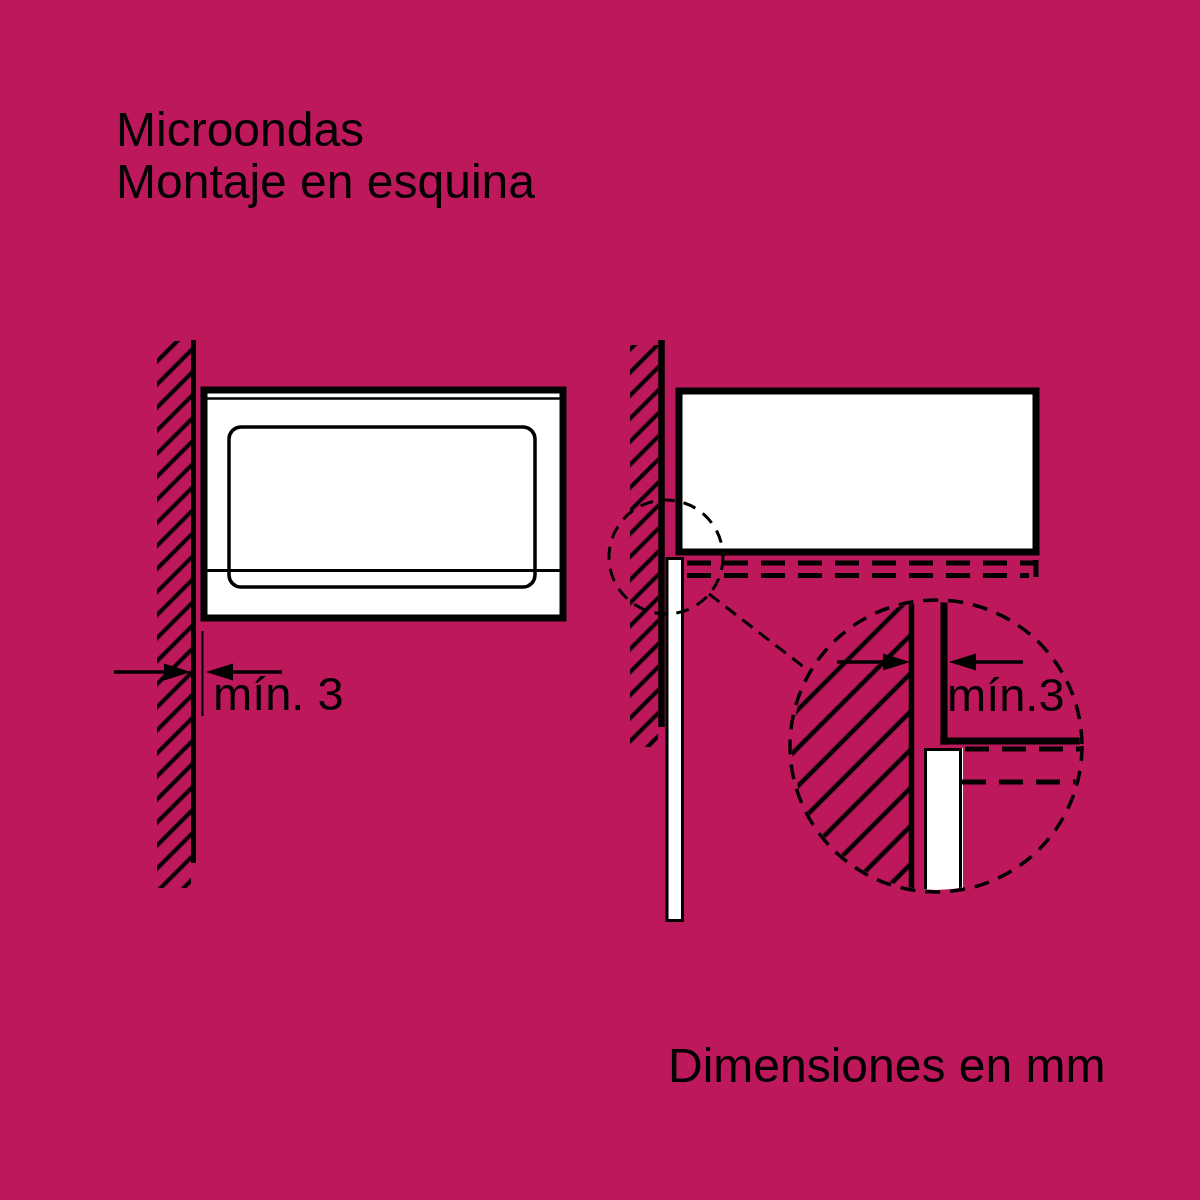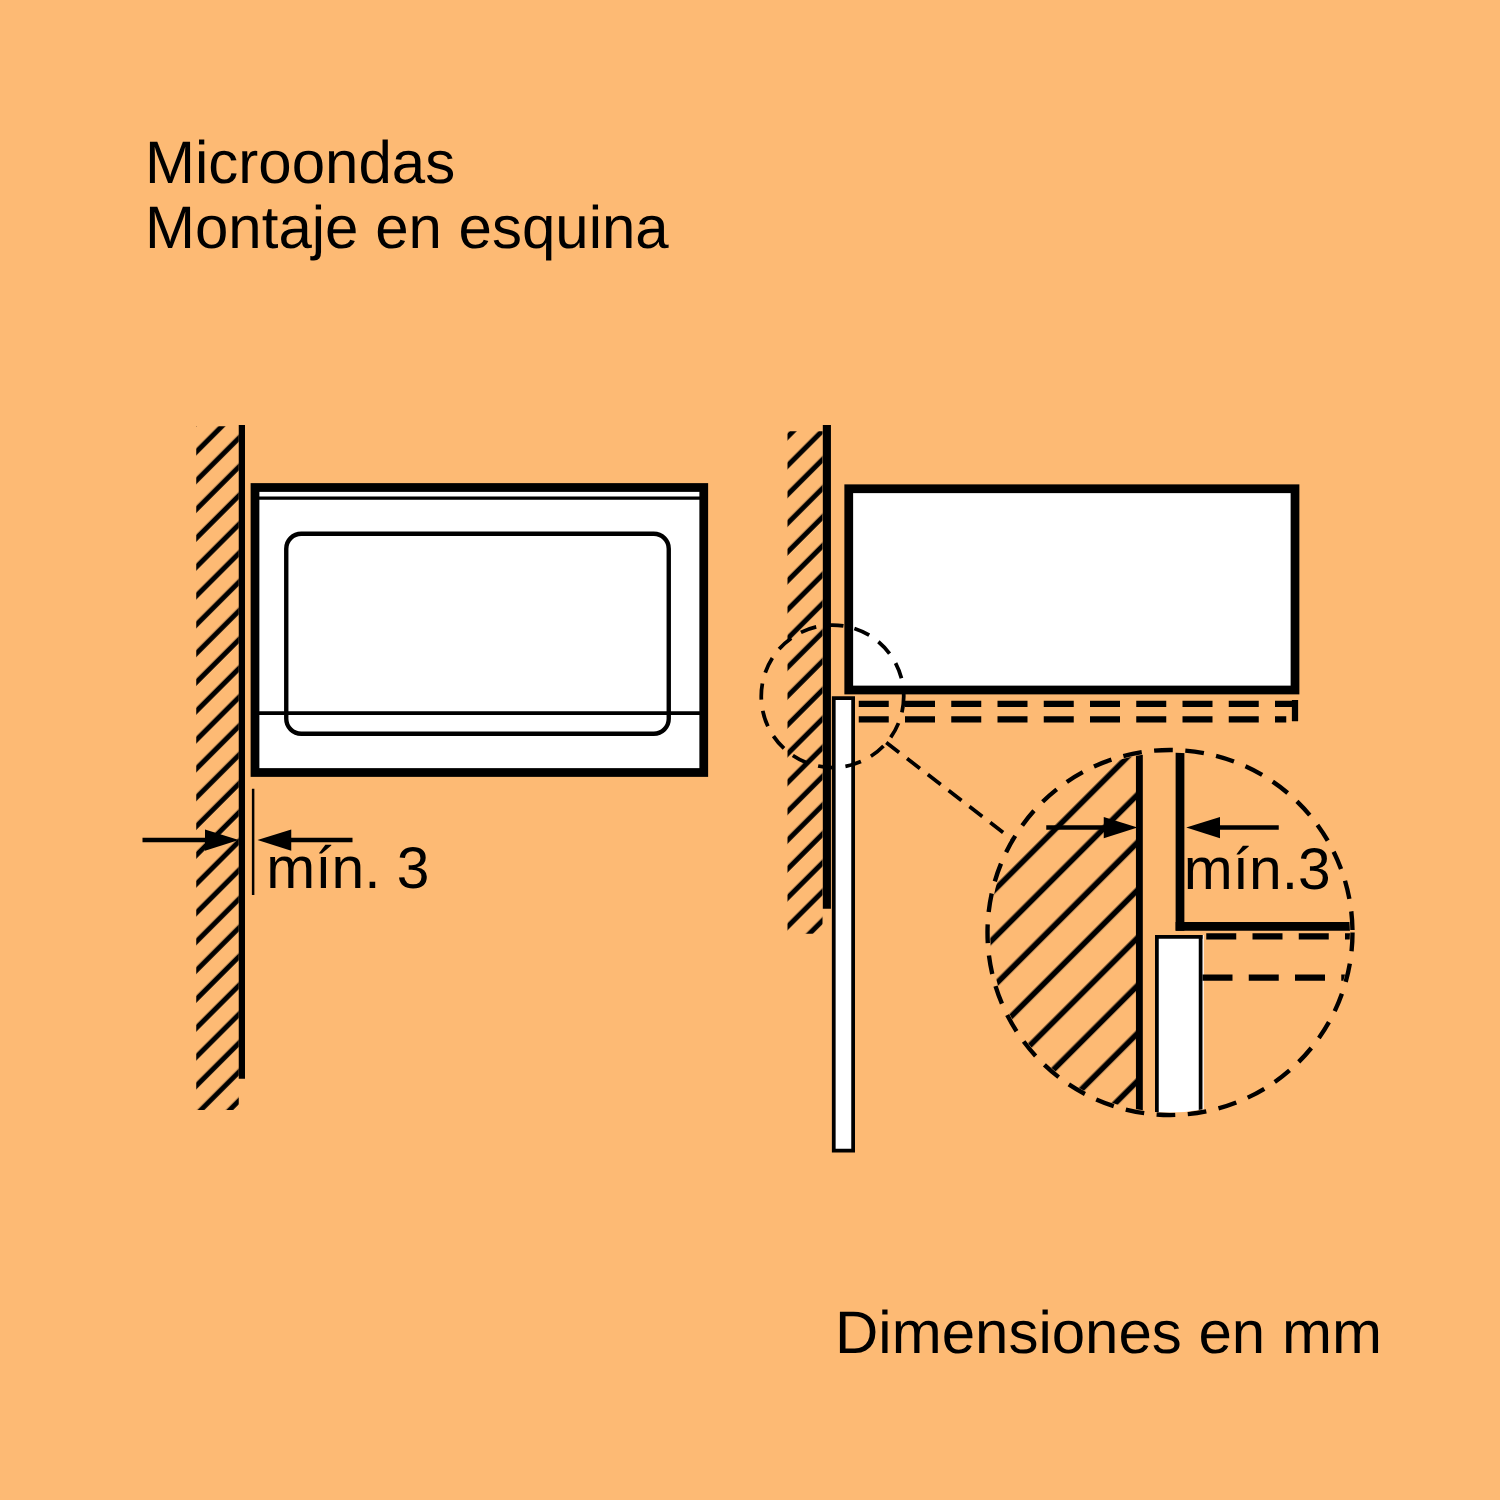--- a/index.html
+++ b/index.html
@@ -4,21 +4,21 @@
 <style>
   html, body {
     margin: 0;
     padding: 0;
     background: #ffffff;
   }
   .stage {
     position: relative;
     width: 1200px;
     height: 1200px;
-    background: #fdba74;
+    background: #be185d;
     overflow: hidden;
     text-decoration: underline;
   }
   svg { display: block; }
   text {
     font-family: "Liberation Sans", "DejaVu Sans", sans-serif;
     fill: #000000;
   }
   .title-text   { font-size: 48px; }
   .footer-text  { font-size: 48px; }

